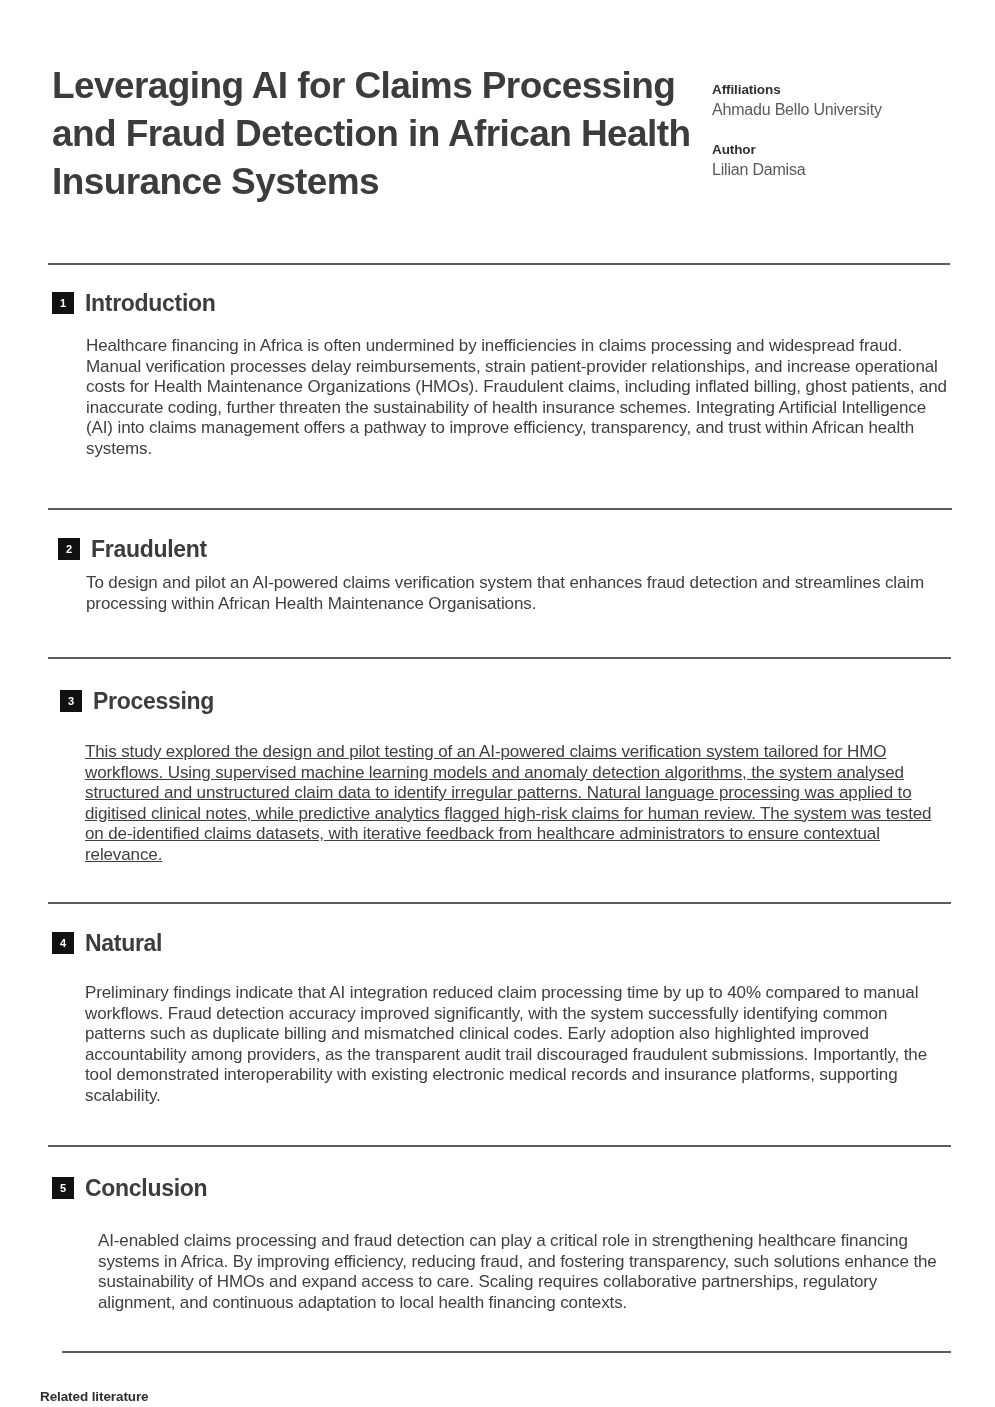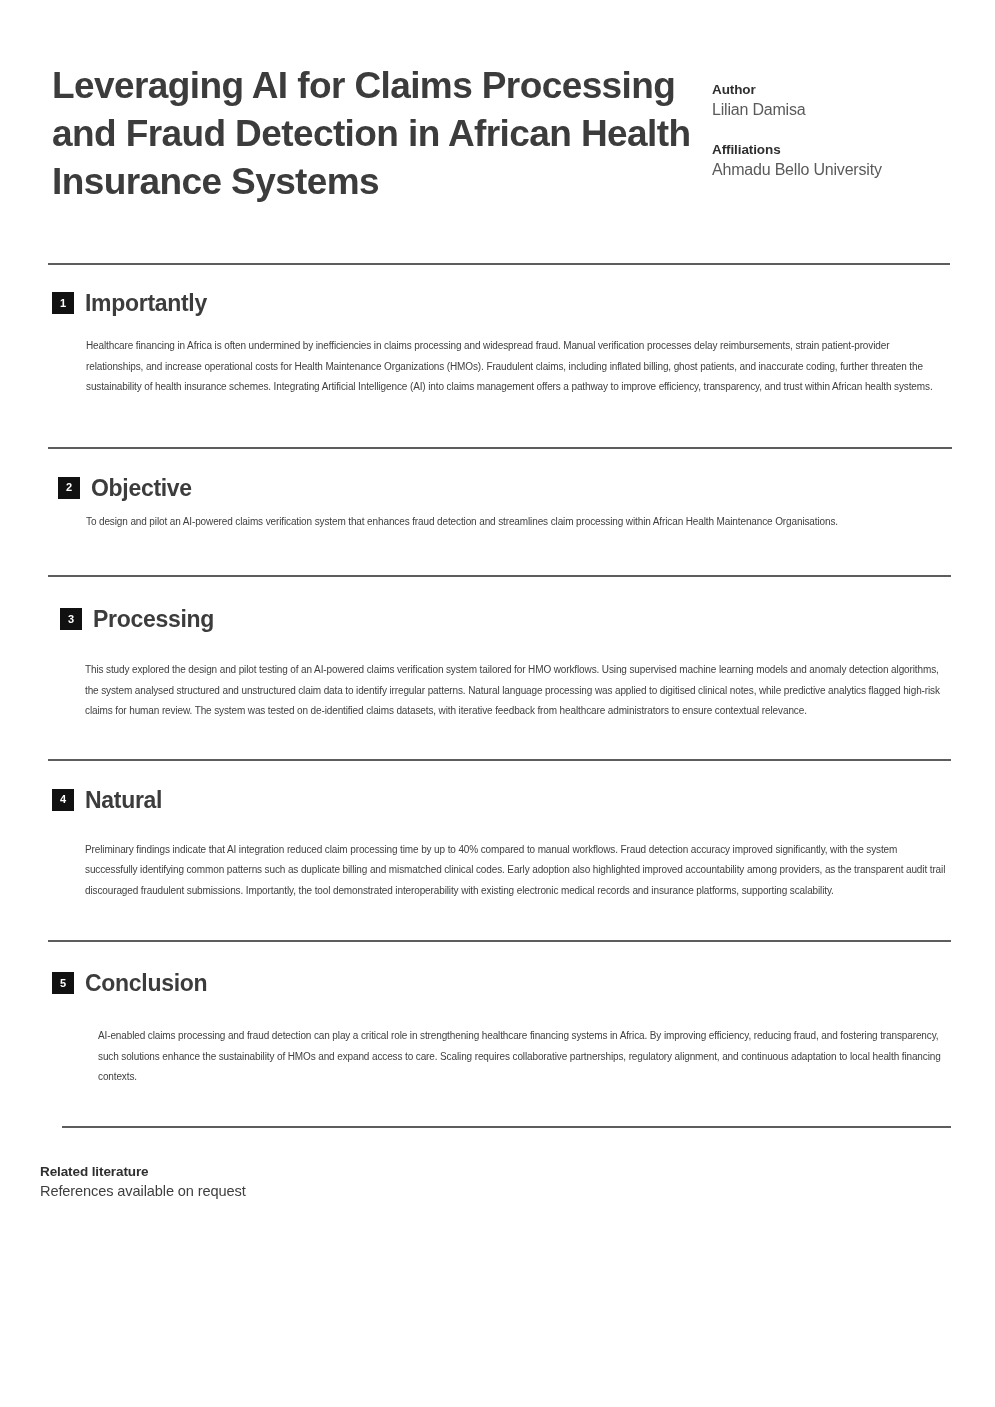--- a/index.html
+++ b/index.html
@@ -95,38 +95,38 @@
     line-height: 1;
   }
   .sec-title {
     font-size: 23px;
     font-weight: bold;
     color: #3c3c3c;
     letter-spacing: -0.3px;
     line-height: 28px;
   }
   .sec-body {
-    font-size: 10px;
+    font-size: 17px;
     line-height: 20.5px;
     color: #3f3f3f;
     letter-spacing: -0.12px;
   }
 
   
   #sec-1 .divider { margin: 0 45px 0 48px; }
   #sec-1 .sec-head { margin: 24px 0 0 52px; }
   #sec-1 .sec-body { margin: 19px 46px 0 86px; }
 
   #sec-2 .divider { margin: 49px 43px 0 48px; }
   #sec-2 .sec-head { margin: 25px 0 0 58px; }
   #sec-2 .sec-body { margin: 10px 48px 0 86px; }
 
   #sec-3 .divider { margin: 43px 44px 0 48px; }
   #sec-3 .sec-head { margin: 28px 0 0 60px; }
-  #sec-3 .sec-body { margin: 27px 44px 0 85px; }
+  #sec-3 .sec-body { margin: 27px 44px 0 85px; text-decoration: underline; }
 
   #sec-4 .divider { margin: 37px 44px 0 48px; }
   #sec-4 .sec-head { margin: 25px 0 0 52px; }
   #sec-4 .sec-body { margin: 26px 44px 12px 85px; }
 
   #sec-5 .divider { margin: 39px 44px 0 48px; }
   #sec-5 .sec-head { margin: 27px 0 0 52px; }
   #sec-5 .sec-body { margin: 29px 44px 0 98px; }
 
   
@@ -156,46 +156,46 @@
 <body>
 
 <div class="page">
 
   <div class="header">
     <div class="title-col">
       <h1 class="doc-title">Leveraging AI for Claims Processing and Fraud Detection in African Health Insurance Systems</h1>
     </div>
     <div class="meta-col">
       <div class="meta-block">
+        <div class="meta-label">Affiliations</div>
+        <div class="meta-value">Ahmadu Bello University</div>
+      </div>
+      <div class="meta-block">
         <div class="meta-label">Author</div>
         <div class="meta-value">Lilian Damisa</div>
       </div>
-      <div class="meta-block">
-        <div class="meta-label">Affiliations</div>
-        <div class="meta-value">Ahmadu Bello University</div>
-      </div>
     </div>
   </div>
 
   <div class="sections">
 
     <div class="section" id="sec-1">
       <div class="divider"></div>
       <div class="sec-head">
         <span class="badge">1</span>
-        <span class="sec-title">Importantly</span>
+        <span class="sec-title">Introduction</span>
       </div>
       <p class="sec-body">Healthcare financing in Africa is often undermined by inefficiencies in claims processing and widespread fraud. Manual verification processes delay reimbursements, strain patient-provider relationships, and increase operational costs for Health Maintenance Organizations (HMOs). Fraudulent claims, including inflated billing, ghost patients, and inaccurate coding, further threaten the sustainability of health insurance schemes. Integrating Artificial Intelligence (AI) into claims management offers a pathway to improve efficiency, transparency, and trust within African health systems.</p>
     </div>
 
     <div class="section" id="sec-2">
       <div class="divider"></div>
       <div class="sec-head">
         <span class="badge">2</span>
-        <span class="sec-title">Objective</span>
+        <span class="sec-title">Fraudulent</span>
       </div>
       <p class="sec-body">To design and pilot an AI-powered claims verification system that enhances fraud detection and streamlines claim processing within African Health Maintenance Organisations.</p>
     </div>
 
     <div class="section" id="sec-3">
       <div class="divider"></div>
       <div class="sec-head">
         <span class="badge">3</span>
         <span class="sec-title">Processing</span>
       </div>

